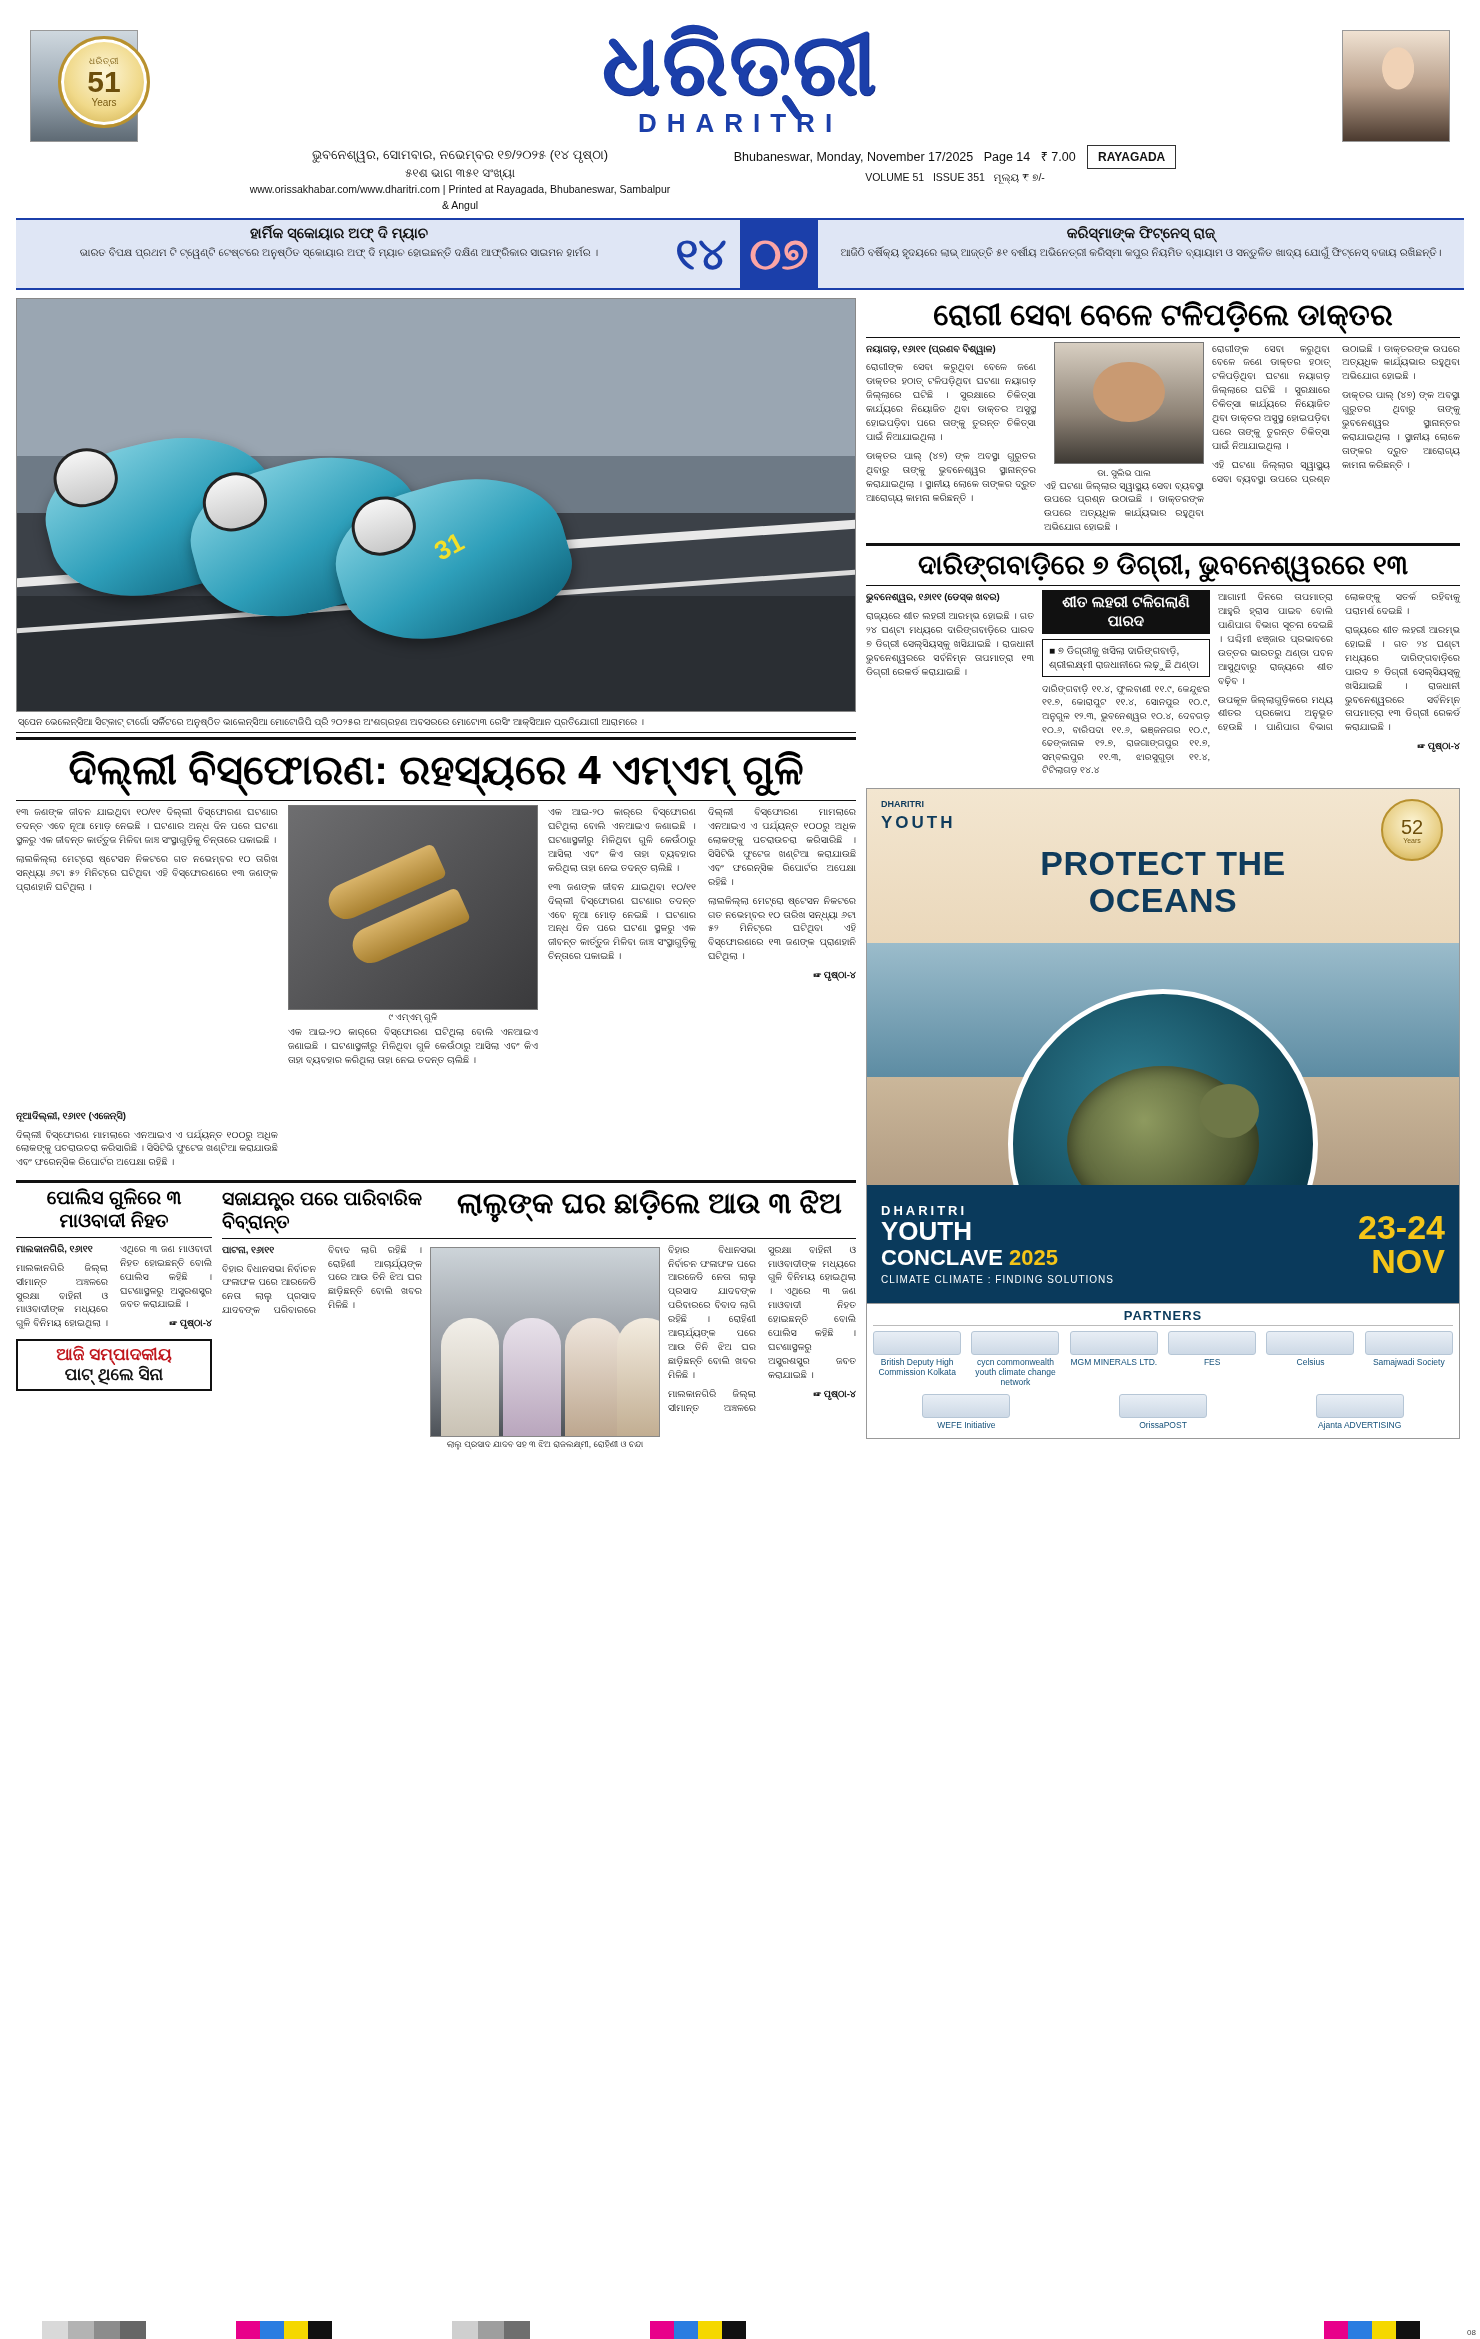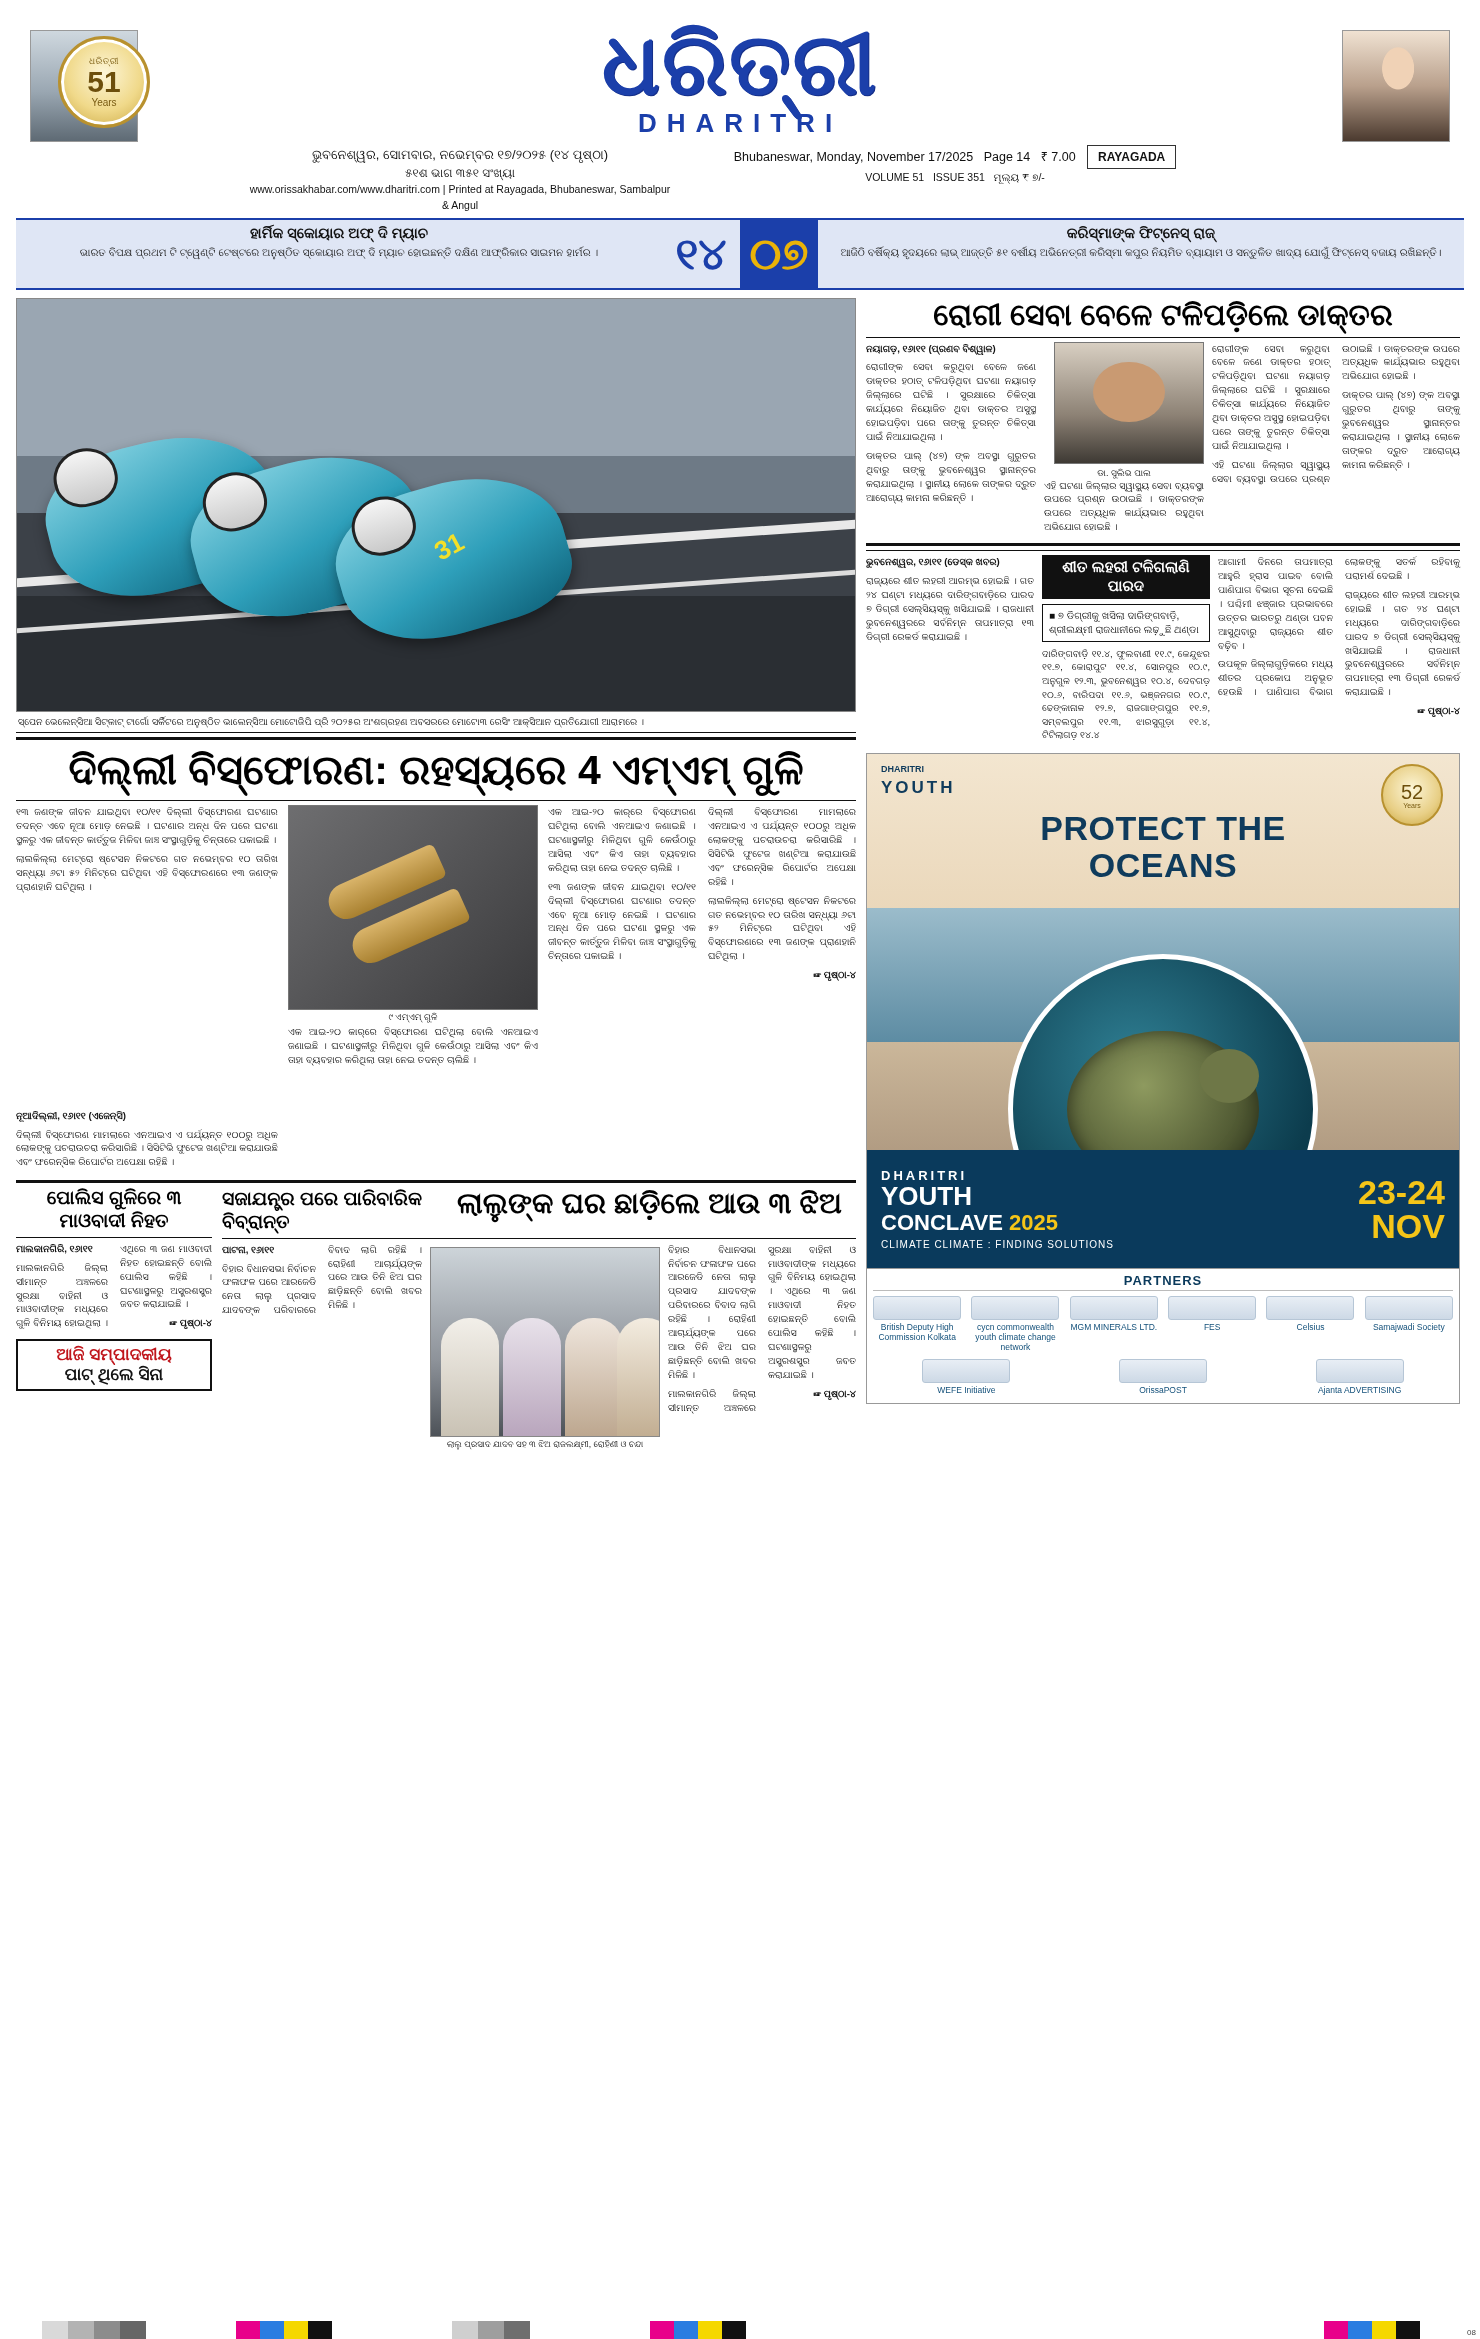--- a/index.html
+++ b/index.html
@@ -94,21 +94,21 @@
     border-top:2px solid #1b3faa; border-bottom:2px solid #1b3faa;
     height:72px; margin-top:4px;
   }
   .promo-cell { flex:1; padding:5px 10px; }
   .promo-title { font-size:14.5px; font-weight:bold; text-align:center; color:#111; }
   .promo-text { font-size:10.5px; line-height:1.35; text-align:center; color:#222; margin-top:3px; }
   .promo-num {
     width:78px; display:flex; align-items:center; justify-content:center;
     font-size:44px; font-weight:bold; color:#1b3faa;
   }
-  .promo-num.boxed { background:#1b3faa; color:#eab308; }
+  .promo-num.boxed { background:#1b3faa; color:#fca5a5; }
 
   
   .content {
     display:flex; gap:10px; margin-top:8px;
   }
   .col-left { width:840px; }
   .col-right { width:594px; }
 
   
   .photo-main {
@@ -459,20 +459,21 @@
         <div style="flex:1;">
           <div class="cols c2">
             <p>ରୋଗୀଙ୍କ ସେବା କରୁଥିବା ବେଳେ ଜଣେ ଡାକ୍ତର ହଠାତ୍ ଟଳିପଡ଼ିଥିବା ଘଟଣା ନୟାଗଡ଼ ଜିଲ୍ଲାରେ ଘଟିଛି । ସୁରକ୍ଷାରେ ଚିକିତ୍ସା କାର୍ଯ୍ୟରେ ନିୟୋଜିତ ଥିବା ଡାକ୍ତର ଅସୁସ୍ଥ ହୋଇପଡ଼ିବା ପରେ ତାଙ୍କୁ ତୁରନ୍ତ ଚିକିତ୍ସା ପାଇଁ ନିଆଯାଇଥିଲା ।</p>
             <p>ଏହି ଘଟଣା ଜିଲ୍ଲାର ସ୍ୱାସ୍ଥ୍ୟ ସେବା ବ୍ୟବସ୍ଥା ଉପରେ ପ୍ରଶ୍ନ ଉଠାଇଛି । ଡାକ୍ତରଙ୍କ ଉପରେ ଅତ୍ୟଧିକ କାର୍ଯ୍ୟଭାର ରହୁଥିବା ଅଭିଯୋଗ ହୋଇଛି ।</p>
             <p>ଡାକ୍ତର ପାଲ୍ (୪୭) ଙ୍କ ଅବସ୍ଥା ଗୁରୁତର ଥିବାରୁ ତାଙ୍କୁ ଭୁବନେଶ୍ୱର ସ୍ଥାନାନ୍ତର କରାଯାଇଥିଲା । ସ୍ଥାନୀୟ ଲୋକେ ତାଙ୍କର ଦ୍ରୁତ ଆରୋଗ୍ୟ କାମନା କରିଛନ୍ତି ।</p>
           </div>
         </div>
       </div>
 
       <div class="rule-thick" style="margin-top:4px;"></div>
+      <div class="rt-head" style="font-size:27px;">ଦାରିଙ୍ଗବାଡ଼ିରେ ୭ ଡିଗ୍ରୀ, ଭୁବନେଶ୍ୱରରେ ୧୩</div>
       <div class="rule-thin"></div>
 
       <div style="display:flex; gap:8px;">
         <div style="width:168px;">
           <div class="cols">
             <p class="dateline">ଭୁବନେଶ୍ୱର, ୧୬ା୧୧ (ଡେସ୍କ ଖବର)</p>
             <p>ରାଜ୍ୟରେ ଶୀତ ଲହରୀ ଆରମ୍ଭ ହୋଇଛି । ଗତ ୨୪ ଘଣ୍ଟା ମଧ୍ୟରେ ଦାରିଙ୍ଗବାଡ଼ିରେ ପାରଦ ୭ ଡିଗ୍ରୀ ସେଲ୍‌ସିୟସ୍‌କୁ ଖସିଯାଇଛି । ରାଜଧାନୀ ଭୁବନେଶ୍ୱରରେ ସର୍ବନିମ୍ନ ତାପମାତ୍ରା ୧୩ ଡିଗ୍ରୀ ରେକର୍ଡ କରାଯାଇଛି ।</p>
           </div>
         </div>
         <div style="width:168px;">

